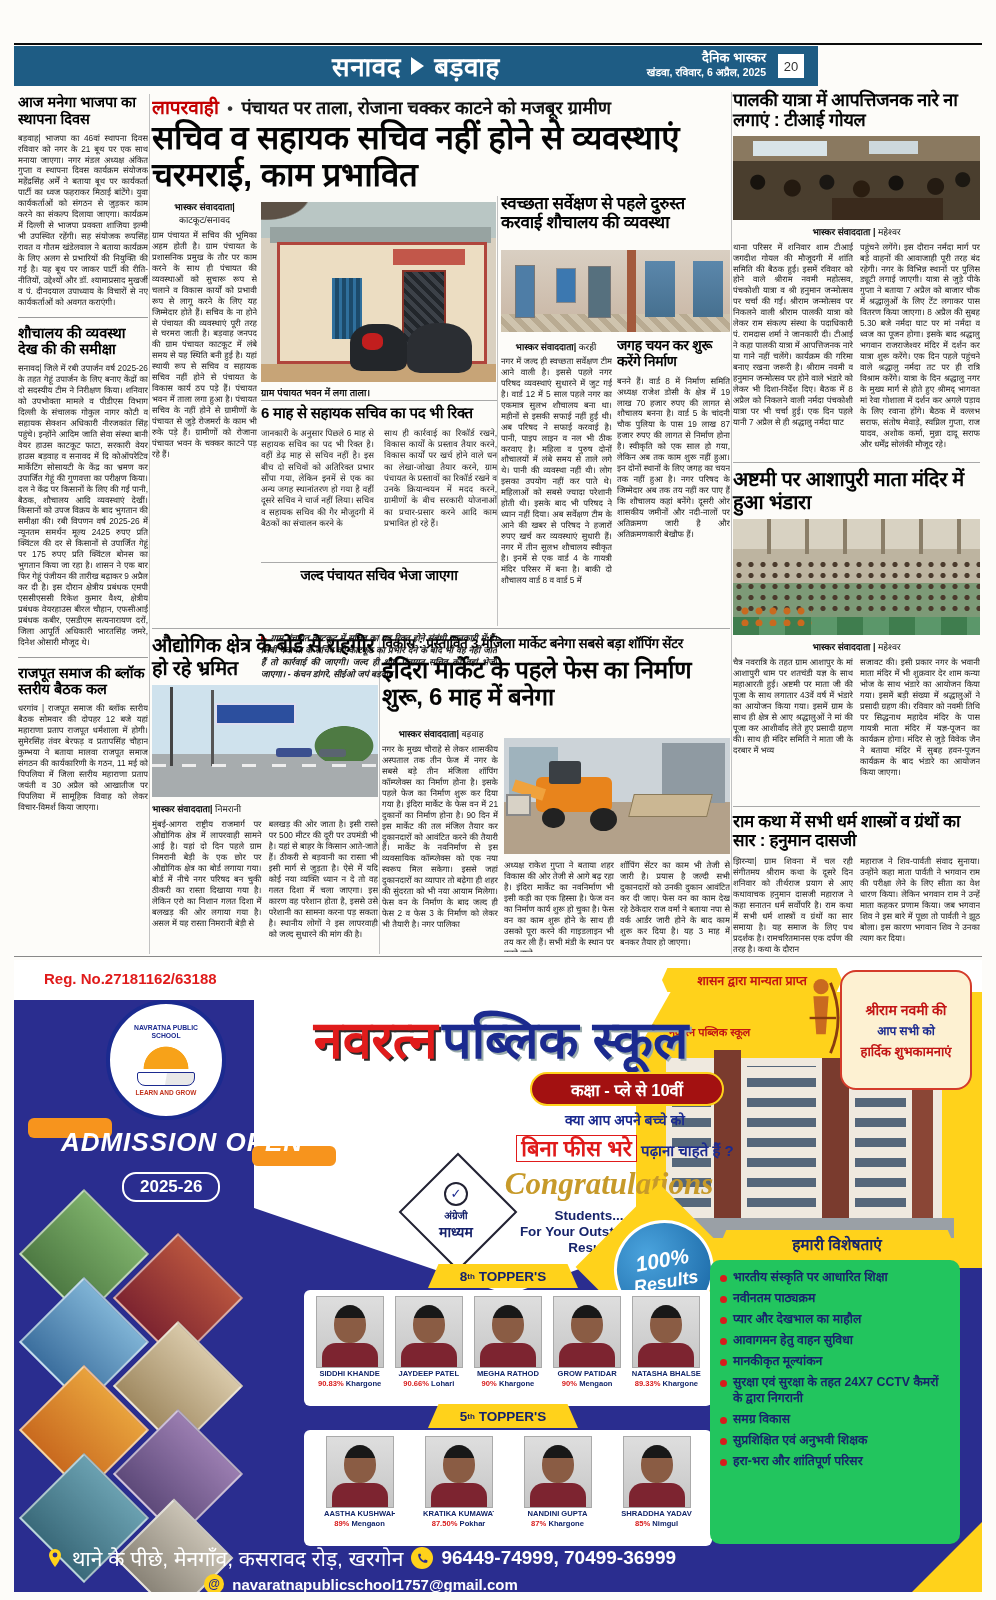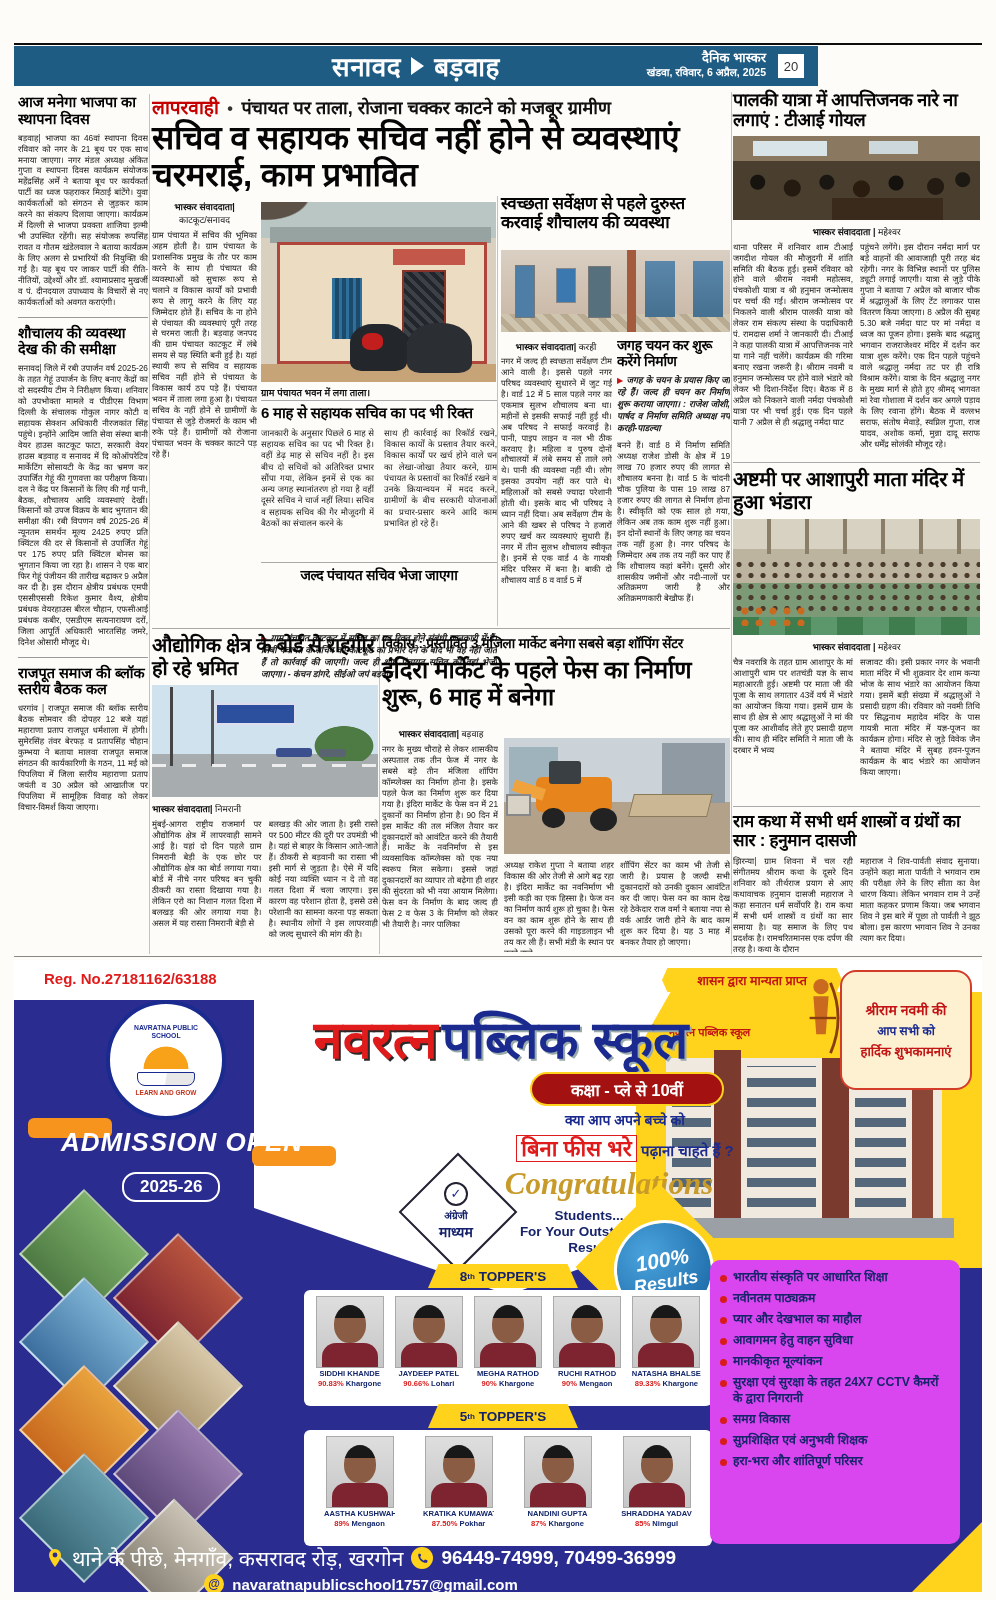--- a/index.html
+++ b/index.html
@@ -125,21 +125,20 @@
     <div style="left:84%;top:14%;width:13%;height:68%;background:linear-gradient(#5b87ab,#46708f)"></div>
     <div style="left:55%;top:0;width:4%;height:100%;background:#a35a3d"></div>
     <div style="left:24%;top:22%;width:8%;height:40%;background:#3c78b0;border:1px solid #888"></div>
   </div>
   <div class="abs byl" style="left:501px;top:340px;width:110px">
     <b>भास्कर संवाददाता|</b> <span>करही</span>
   </div>
   <div class="abs bt" style="left:501px;top:356px;width:111px;height:268px">नगर में जल्द ही स्वच्छता सर्वेक्षण टीम आने वाली है। इससे पहले नगर परिषद व्यवस्थाएं सुधारने में जुट गई है। वार्ड 12 में 5 साल पहले नगर का एकमात्र सुलभ शौचालय बना था। महीनों से इसकी सफाई नहीं हुई थी। अब परिषद ने सफाई करवाई है। पानी, पाइप लाइन व नल भी ठीक करवाए है। महिला व पुरुष दोनों शौचालयों में लंबे समय से ताले लगे थे। पानी की व्यवस्था नहीं थी। लोग इसका उपयोग नहीं कर पाते थे। महिलाओं को सबसे ज्यादा परेशानी होती थी। इसके बाद भी परिषद ने ध्यान नहीं दिया। अब सर्वेक्षण टीम के आने की खबर से परिषद ने हजारों रुपए खर्च कर व्यवस्थाएं सुधारी हैं। नगर में तीन सुलभ शौचालय स्वीकृत है। इनमें से एक वार्ड 4 के गायत्री मंदिर परिसर में बना है। बाकी दो शौचालय वार्ड 8 व वार्ड 5 में</div>
   <div class="abs" style="left:617px;top:338px;width:113px;height:288px;overflow:hidden">
     <div class="h2" style="font-size:14px">जगह चयन कर शुरू करेंगे निर्माण</div>
-    <div class="quote" style="margin-top:4px"><span class="qmark">▶</span><span>जगह के चयन के प्रयास किए जा रहे हैं। जल्द ही चयन कर निर्माण शुरू कराया जाएगा। : राजेश जोशी, पार्षद व निर्माण समिति अध्यक्ष नप करही-पाडल्या</span></div>
     <div class="bt" style="margin-top:6px">बनने हैं। वार्ड 8 में निर्माण समिति अध्यक्ष राजेश डोसी के क्षेत्र में 19 लाख 70 हजार रुपए की लागत से शौचालय बनना है। वार्ड 5 के चांदनी चौक पुलिया के पास 19 लाख 87 हजार रुपए की लागत से निर्माण होना है। स्वीकृति को एक साल हो गया, लेकिन अब तक काम शुरू नहीं हुआ। इन दोनों स्थानों के लिए जगह का चयन तक नहीं हुआ है। नगर परिषद के जिम्मेदार अब तक तय नहीं कर पाए हैं कि शौचालय कहां बनेंगे। दूसरी ओर शासकीय जमीनों और नदी-नालों पर अतिक्रमण जारी है और अतिक्रमणकारी बेखौफ हैं।</div>
   </div>
 
   <div class="abs" style="left:733px;top:90px;width:247px">
     <div class="h2" style="font-size:18px">पालकी यात्रा में आपत्तिजनक नारे ना लगाएं : टीआई गोयल</div>
     <div class="photo" style="position:relative;width:247px;height:84px;margin-top:5px">
       <div style="inset:0;background:linear-gradient(#8a7960 0 30%,#4a3e2e 30% 100%)"></div>
       <div style="left:8%;top:6%;width:30%;height:18%;background:#d8e4e8"></div>
       <div style="left:55%;top:6%;width:20%;height:16%;background:#cdd8dc"></div>
       <div style="inset:0;background-image:radial-gradient(circle at 10% 55%,#17130e 7px,transparent 8px),radial-gradient(circle at 24% 62%,#241a10 8px,transparent 9px),radial-gradient(circle at 38% 55%,#1a1713 7px,transparent 8px),radial-gradient(circle at 52% 63%,#2a1d10 8px,transparent 9px),radial-gradient(circle at 66% 56%,#15120e 7px,transparent 8px),radial-gradient(circle at 82% 60%,#241b12 8px,transparent 9px),radial-gradient(circle at 93% 52%,#1c1812 7px,transparent 8px)"></div>
@@ -327,21 +326,21 @@
         <div class="tname">JAYDEEP PATEL</div>
         <div class="tres"><span class="pct">90.66%</span> <span class="pl">Lohari</span></div>
       </div>
       <div class="tcell">
         <div class="portrait"></div>
         <div class="tname">MEGHA RATHOD</div>
         <div class="tres"><span class="pct">90%</span> <span class="pl">Khargone</span></div>
       </div>
       <div class="tcell">
         <div class="portrait"></div>
-        <div class="tname">RUCHI RATHOD</div>
+        <div class="tname">GROW PATIDAR</div>
         <div class="tres"><span class="pct">90%</span> <span class="pl">Mengaon</span></div>
       </div>
       <div class="tcell">
         <div class="portrait"></div>
         <div class="tname">NATASHA BHALSE</div>
         <div class="tres"><span class="pct">89.33%</span> <span class="pl">Khargone</span></div>
       </div>
     </div>
 
     <div class="abs tbanner" style="left:414px;top:444px;width:150px;height:24px;z-index:5">
@@ -363,21 +362,22 @@
         <div class="tname">NANDINI GUPTA</div>
         <div class="tres"><span class="pct">87%</span> <span class="pl">Khargone</span></div>
       </div>
       <div class="tcell">
         <div class="portrait"></div>
         <div class="tname">SHRADDHA YADAV</div>
         <div class="tres"><span class="pct">85%</span> <span class="pl">Nimgul</span></div>
       </div>
     </div>
 
-    <div class="abs" style="left:696px;top:300px;width:250px;height:284px;background:#d946ef;border-radius:10px;padding:10px 10px 6px;box-sizing:border-box;overflow:hidden;z-index:4">
+    <div class="abs" style="left:700px;top:270px;width:246px;height:28px;background:#ffd21b;clip-path:polygon(5% 0,95% 0,100% 100%,0 100%);display:flex;align-items:center;justify-content:center;font-size:15.5px;font-weight:800;color:#15236b;z-index:5">हमारी विशेषताएं</div>
+    <div class="abs" style="left:696px;top:300px;width:250px;height:284px;background:#22c55e;border-radius:10px;padding:10px 10px 6px;box-sizing:border-box;overflow:hidden;z-index:4">
       <div class="feat-item">
           <span class="feat-dot"></span>
           <span class="feat-txt">भारतीय संस्कृति पर आधारित शिक्षा</span>
         </div>
       <div class="feat-item">
           <span class="feat-dot"></span>
           <span class="feat-txt">नवीनतम पाठ्यक्रम</span>
         </div>
       <div class="feat-item">
           <span class="feat-dot"></span>

